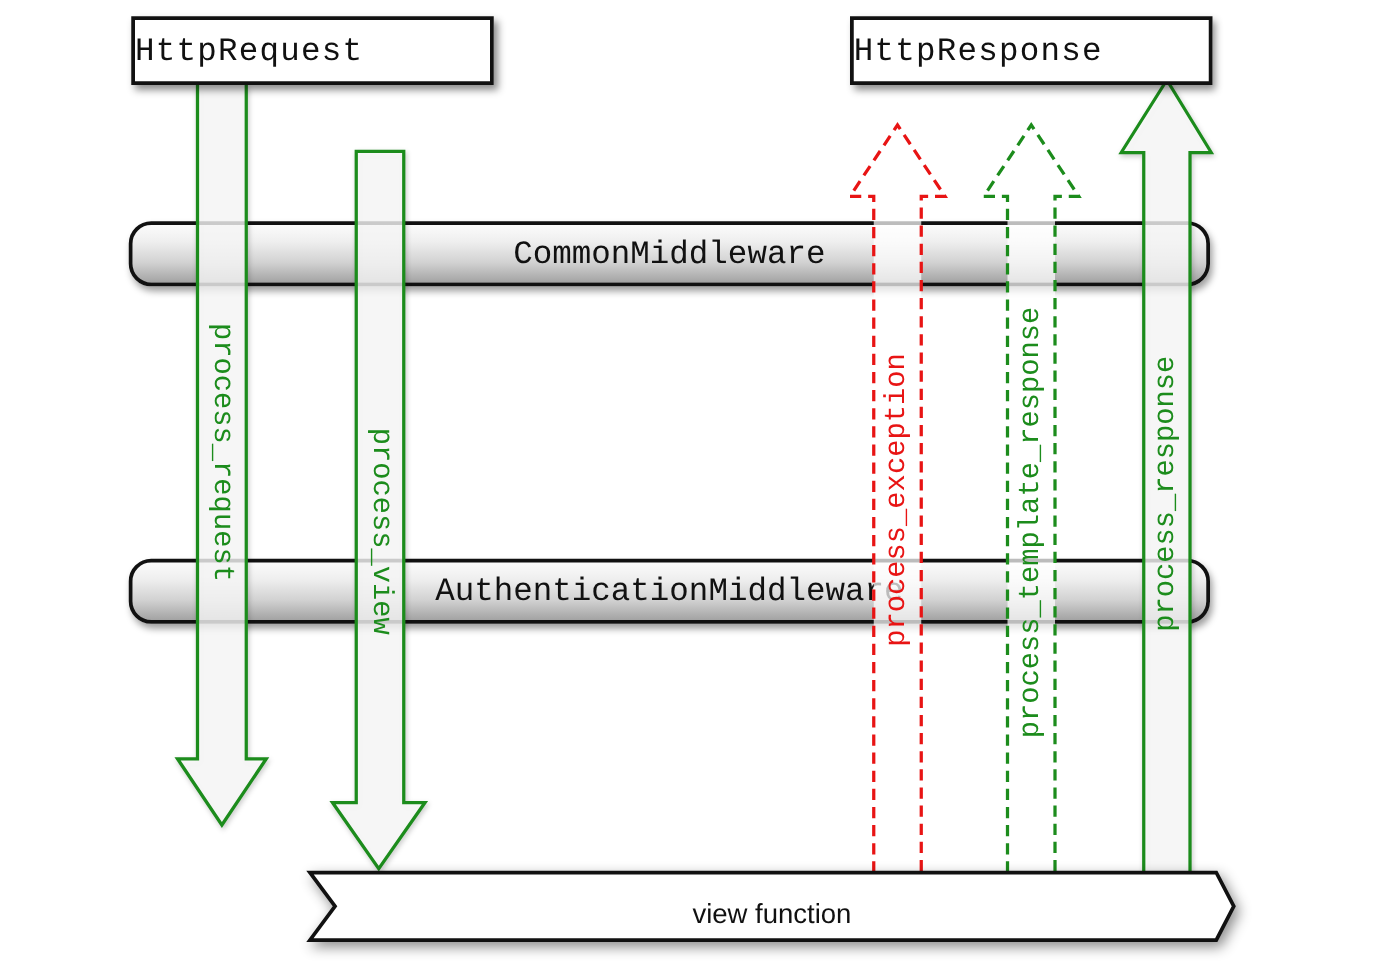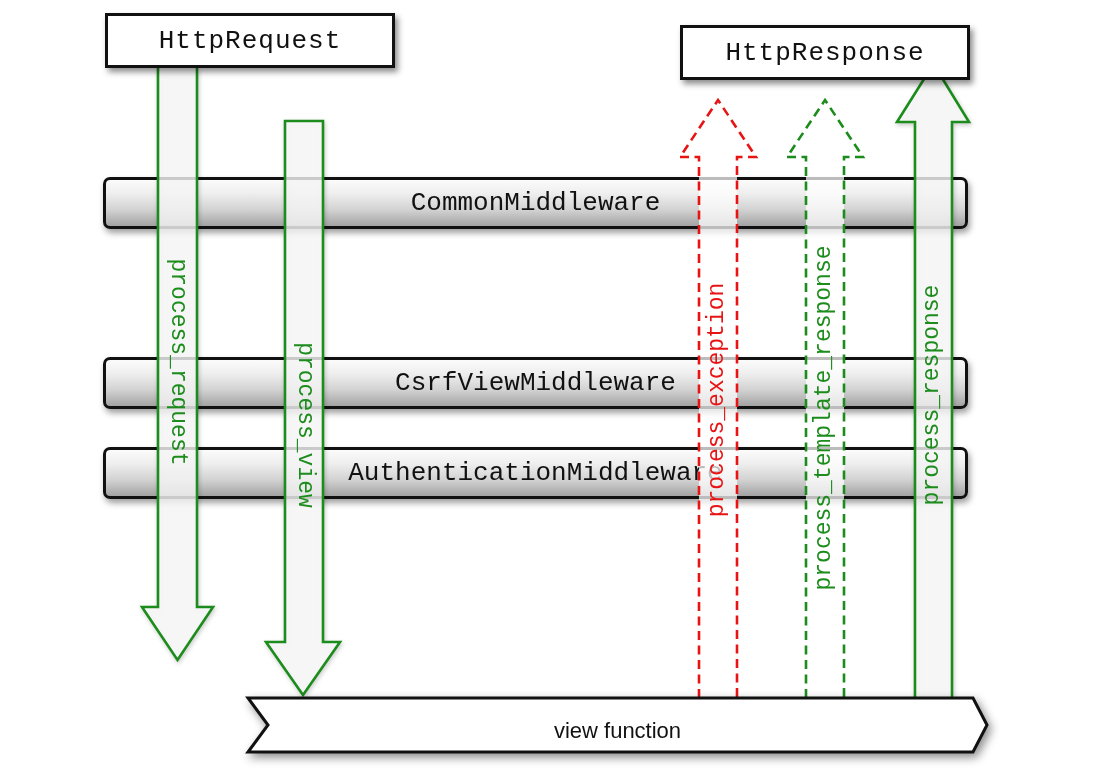--- a/index.html
+++ b/index.html
@@ -5,29 +5,29 @@
   html,body{margin:0;padding:0;background:#ffffff;}
   .stage{
     position:relative;width:1100px;height:770px;background:#ffffff;
     font-family:"Liberation Mono",monospace;overflow:hidden;
   }
   
   .endpoint{
     position:absolute;top:13px;height:55px;width:290px;
     background:#ffffff;border:3px solid #111;
     box-shadow:3px 4px 6px rgba(0,0,0,0.45);
-    display:flex;align-items:center;justify-content:center;
+    display:flex;align-items:center;
     font-size:26px;color:#111;letter-spacing:1px;z-index:3;box-sizing:border-box;
   }
   .endpoint.request{left:105px;}
-  .endpoint.response{left:680px;margin-top:12px;}
+  .endpoint.response{left:680px;}
   
   .bar{
     position:absolute;left:103px;width:865px;height:52px;
-    border:3px solid #111;border-radius:7px;box-sizing:border-box;
+    border:3px solid #111;border-radius:18px;box-sizing:border-box;
     background:linear-gradient(180deg,#fbfbfb 0%,#eeeeee 30%,#d2d2d2 65%,#a3a3a3 100%);
     box-shadow:2px 4px 6px rgba(0,0,0,0.38);
     display:flex;align-items:center;justify-content:center;
     font-size:26px;color:#111;z-index:1;
   }
   .bar:nth-of-type(1){top:177px;}
   
   .overlay{position:absolute;left:0;top:0;z-index:2;}
   .arrow-solid{fill:rgba(255,255,255,0.78);stroke-width:2.6;stroke-linejoin:miter;
     filter:drop-shadow(1px 2px 2px rgba(0,0,0,0.22));}
@@ -49,23 +49,20 @@
     font-family:"Liberation Sans",sans-serif;font-size:22px;color:#111;z-index:3;
   }
 </style>
 </head>
 <body>
 
 <div class="stage">
 
   <div class="bar" style="top:177px">
     <span>CommonMiddleware</span>
-  </div>
-  <div class="bar" style="top:357px">
-    <span>CsrfViewMiddleware</span>
   </div>
   <div class="bar" style="top:447px">
     <span>AuthenticationMiddleware</span>
   </div>
 
   <svg class="overlay" width="1100" height="770" viewBox="0 0 1100 770">
 
     <path class="arrow-solid" stroke="#1c8c1c" d="M158,68 L158,607 L142,607 L177.5,660 L213,607 L197,607 L197,68"></path>
 
     <path class="arrow-solid" stroke="#1c8c1c" d="M285,121 L285,642 L266,642 L303,695 L340,642 L323,642 L323,121 Z"></path>

